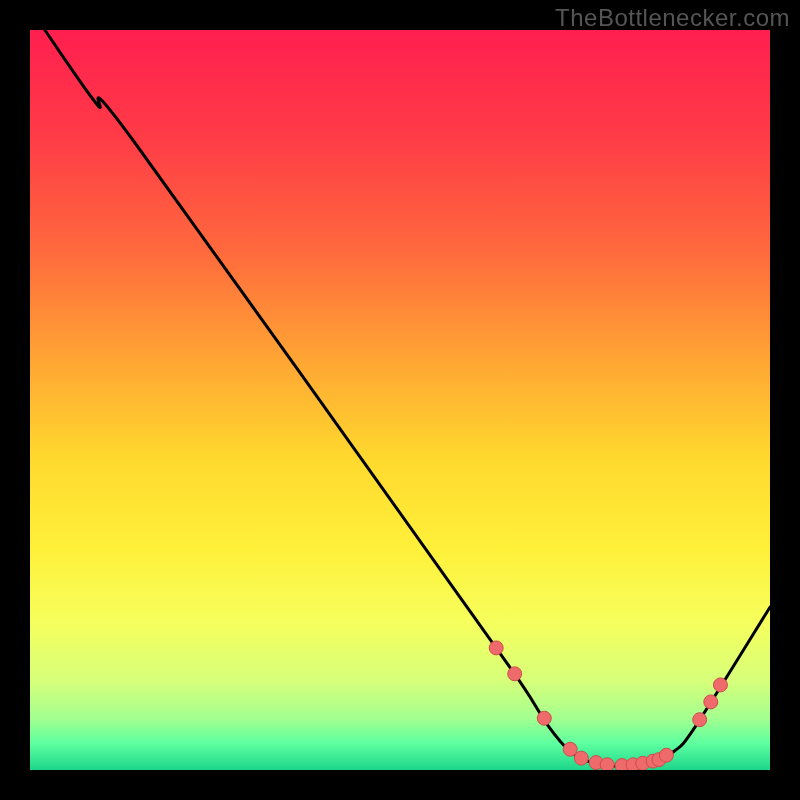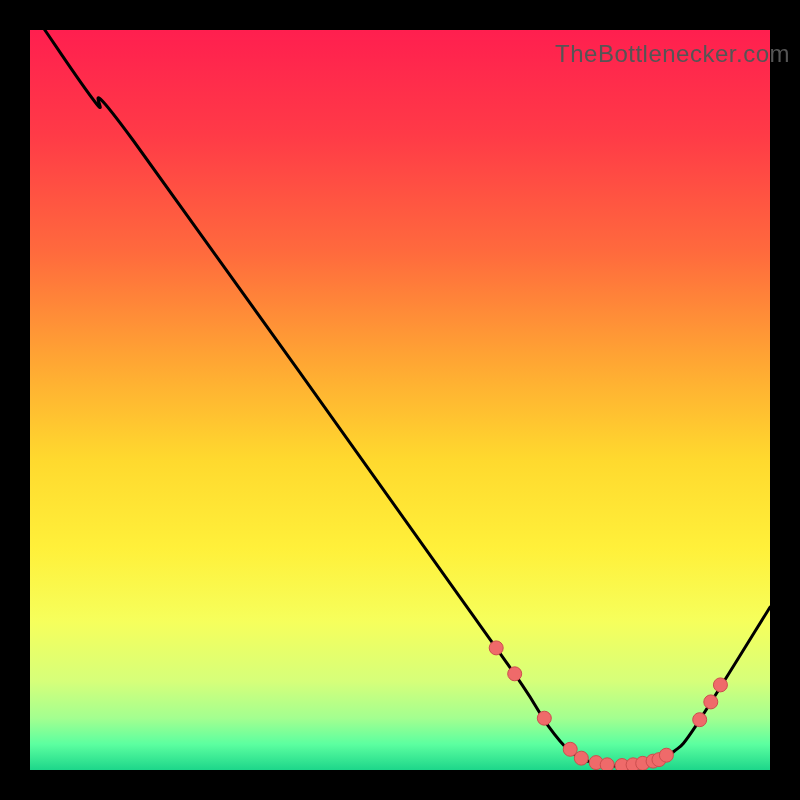--- a/index.html
+++ b/index.html
@@ -12,21 +12,20 @@
   }
   .watermark {
     position: absolute;
     top: 4px;
     right: 10px;
     font-family: Arial, Helvetica, sans-serif;
     font-size: 24px;
     color: #555;
     letter-spacing: 0.5px;
     z-index: 5;
-    margin-top: 36px;
   }
   svg.plot {
     position: absolute;
     left: 0; top: 0;
     display: block;
   }
 </style>
 </head>
 <body>
 

